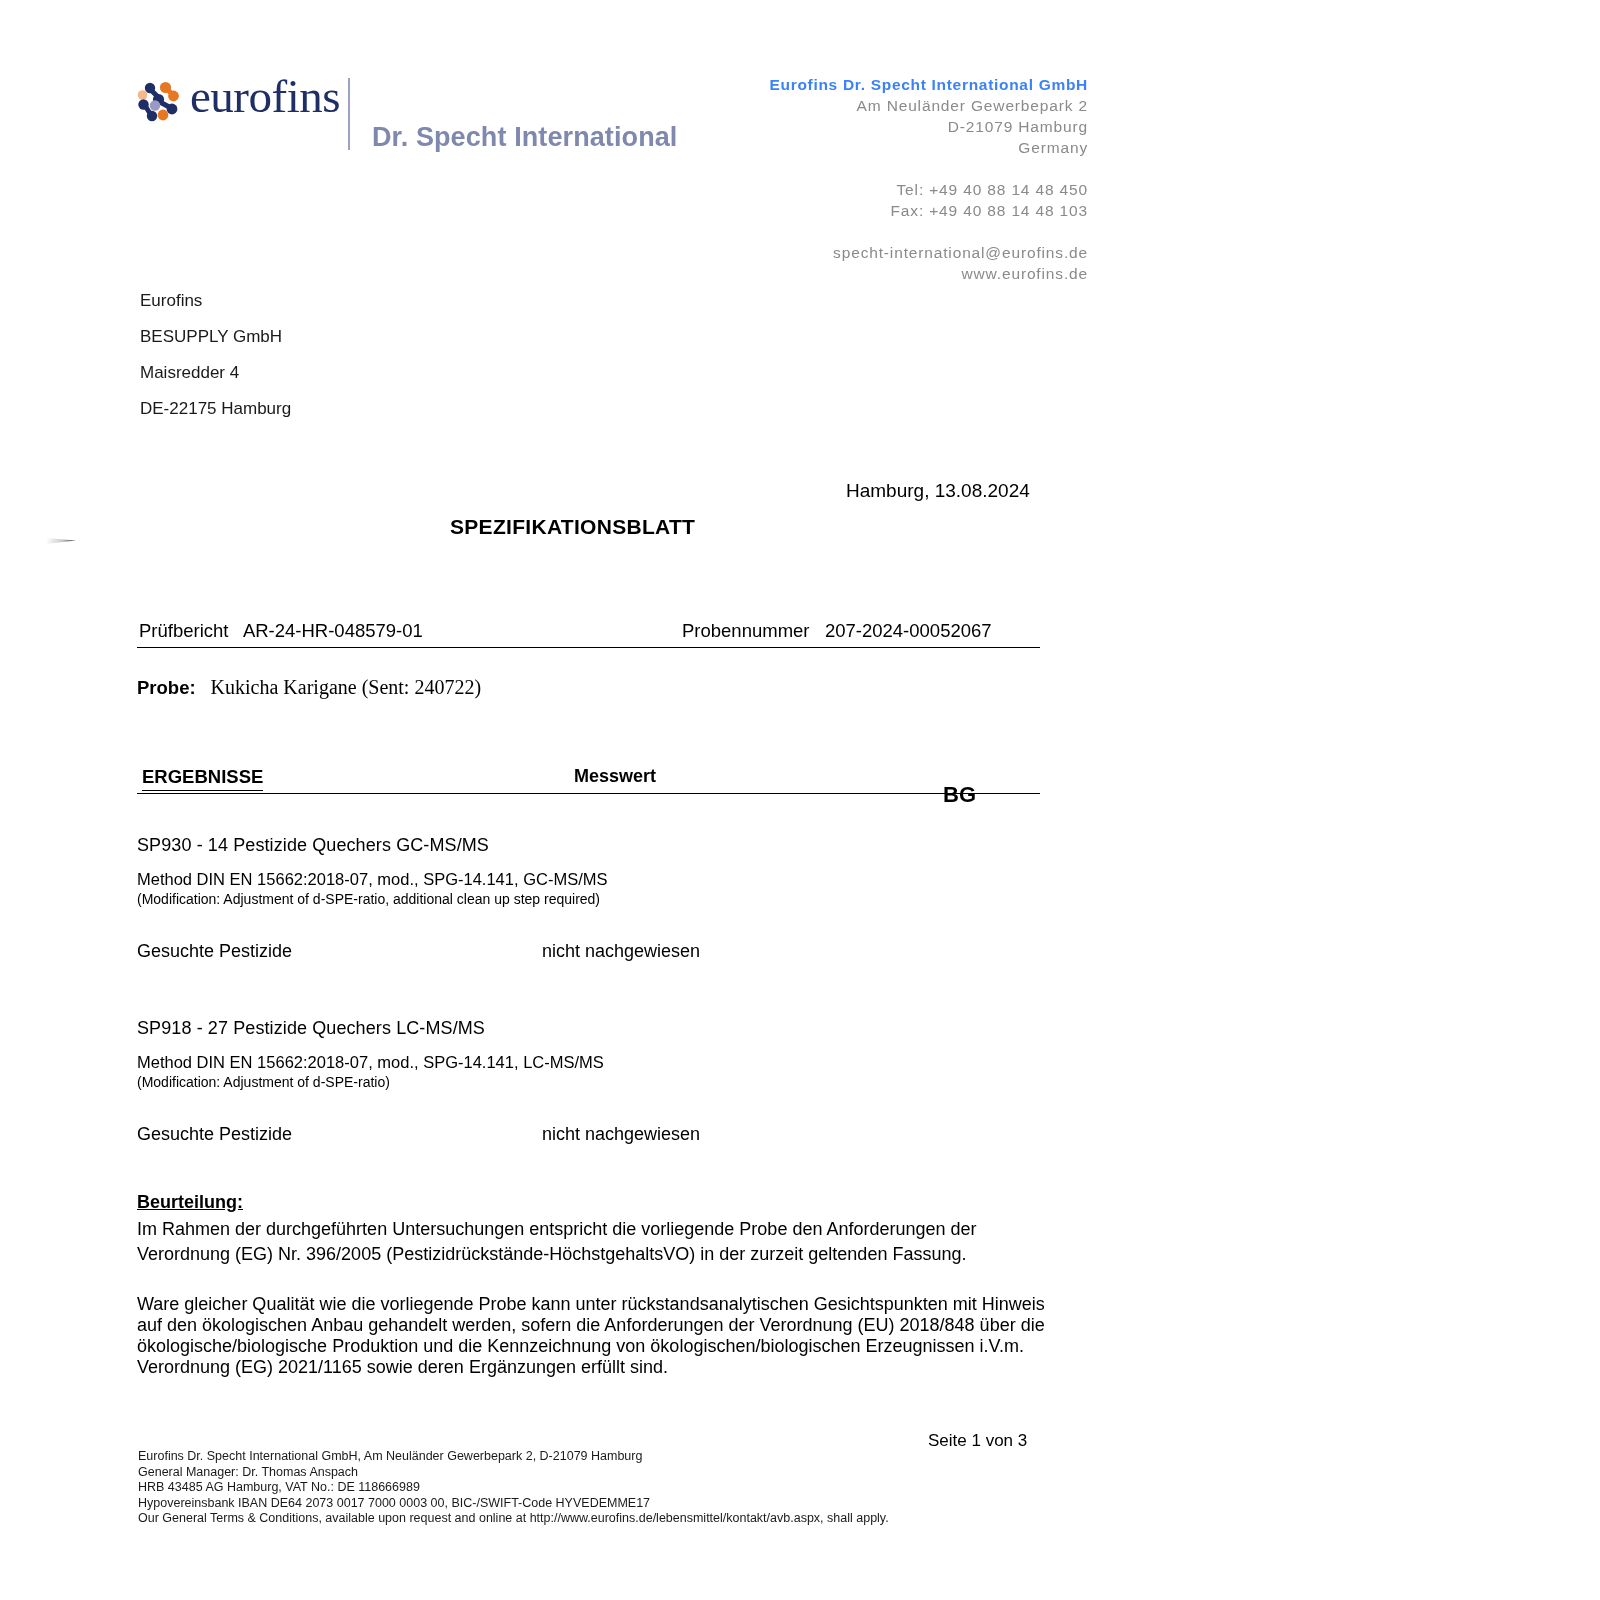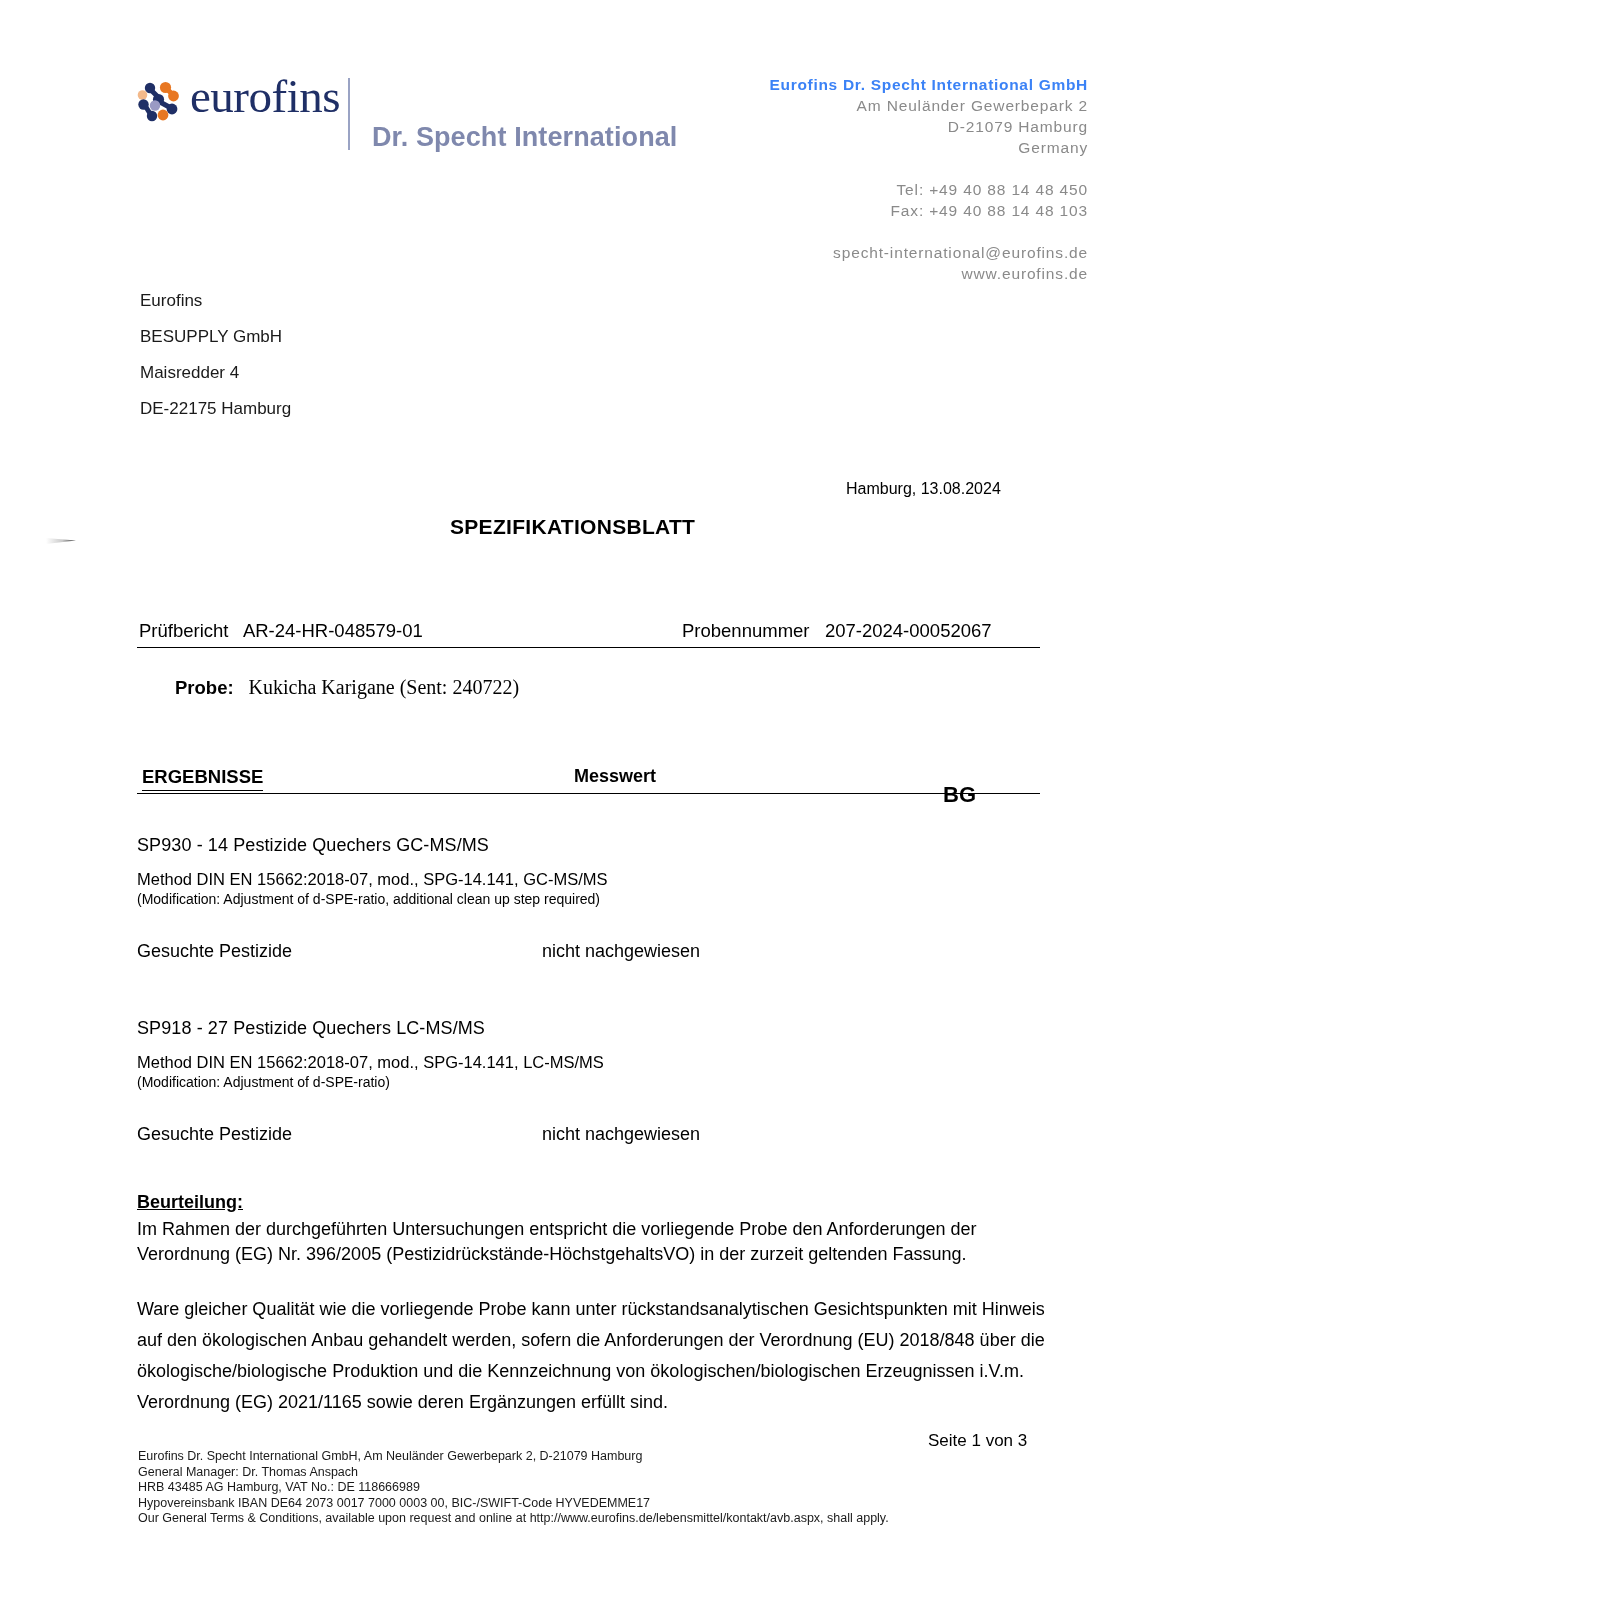--- a/index.html
+++ b/index.html
@@ -45,58 +45,58 @@
   .hdr-addr .b{font-weight:bold;color:#3b82f6;letter-spacing:0.7px;}
   .hdr-addr .gap{height:21px;}
 
   
   .recipient{position:absolute;left:140px;top:283px;font-size:17px;line-height:36px;color:#1a1a1a;}
 
   
   .margin-arrow{position:absolute;left:46px;top:533px;width:34px;height:16px;}
 
   
-  .doc-date{position:absolute;left:846px;top:480px;font-size:16px;}
+  .doc-date{position:absolute;left:846px;top:480px;font-size:19px;}
   .doc-title{position:absolute;left:450px;top:515px;font-size:21px;font-weight:bold;letter-spacing:0.3px;}
 
   
   .report-line{
     position:absolute;left:137px;top:620px;width:903px;
     border-bottom:1.6px solid #000;
     height:27px;
   }
   .report-line .rl-left{position:absolute;left:2px;top:0;font-size:18.5px;}
   .report-line .rl-right{position:absolute;left:545px;top:0;font-size:18.5px;}
 
   .probe{
     position:absolute;left:137px;top:676px;font-size:20px;
     font-family:"Liberation Serif", serif;
   }
-  .probe .lbl{font-family:"Liberation Sans", sans-serif;font-weight:bold;font-size:18.5px;margin-left:38px;}
+  .probe .lbl{font-family:"Liberation Sans", sans-serif;font-weight:bold;font-size:18.5px;}
 
   
   .res-head{position:absolute;left:137px;top:766px;width:903px;height:27px;border-bottom:1.6px solid #000;}
   .res-head .rh-erg{position:absolute;left:5px;top:0;font-size:18.5px;font-weight:bold;border-bottom:1.6px solid #000;padding-bottom:2px;}
   .res-head .rh-mw{position:absolute;left:437px;top:0;font-size:18px;font-weight:bold;}
   .res-head .rh-bg{position:absolute;left:806px;top:16px;font-size:22px;font-weight:bold;text-align:right;}
 
   
   .method{position:absolute;left:137px;width:903px;}
   .m-title{font-size:18px;font-weight:normal;letter-spacing:0.1px;}
   .m-method{font-size:16.5px;margin-top:13px;line-height:21px;}
   .m-mod{font-size:14px;line-height:19px;}
   .m-row{margin-top:32px;position:relative;height:26px;}
   .m-row .m-param{position:absolute;left:0;top:0;font-size:18px;}
   .m-row .m-value{position:absolute;left:405px;top:0;font-size:18px;}
 
   
   .beur{position:absolute;left:137px;top:1192px;width:910px;}
   .beur-title{font-size:18px;font-weight:bold;text-decoration:underline;}
   .beur-p{font-size:18px;line-height:25px;margin-top:4px;}
-  .beur-p2{font-size:18px;line-height:31px;margin-top:27px;}
+  .beur-p2{font-size:18px;line-height:21px;margin-top:27px;}
 
   
   .page-no{position:absolute;left:928px;top:1431px;font-size:17px;}
   .footer{position:absolute;left:138px;top:1449px;font-size:12.5px;line-height:15.5px;color:#1a1a1a;}
 </style>
 </head>
 <body>
 
 <div class="page">
 

